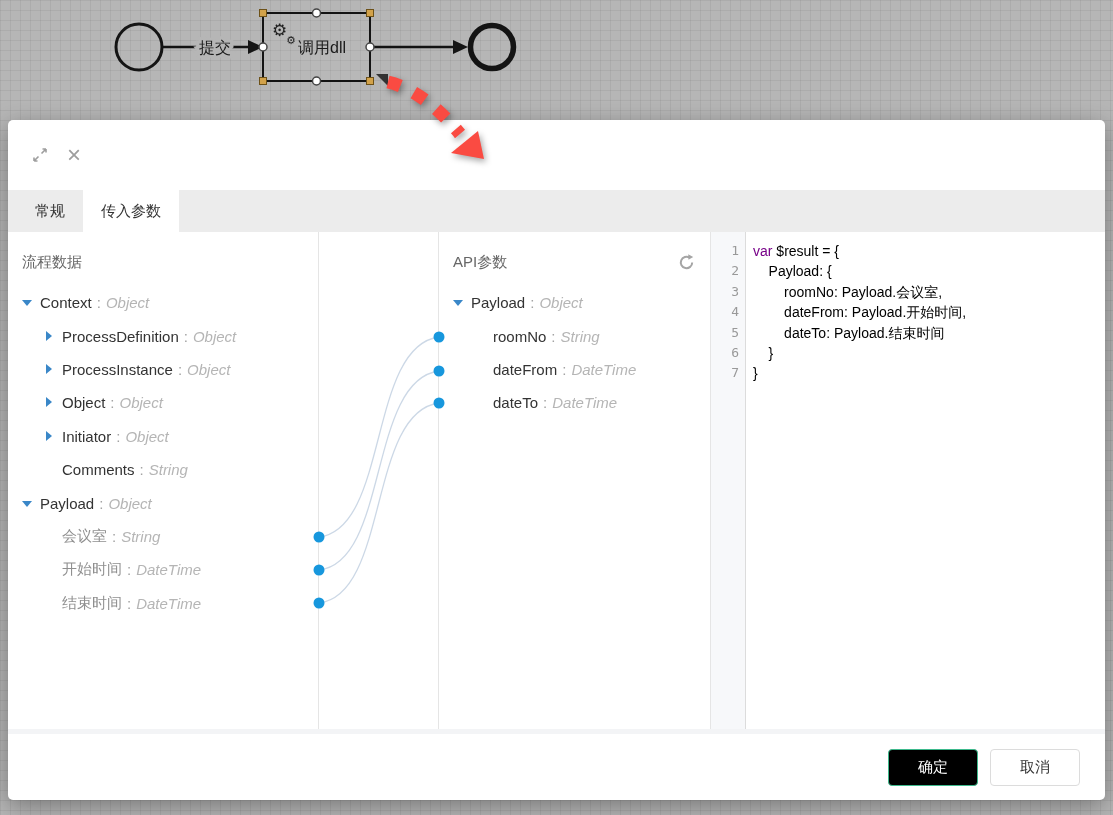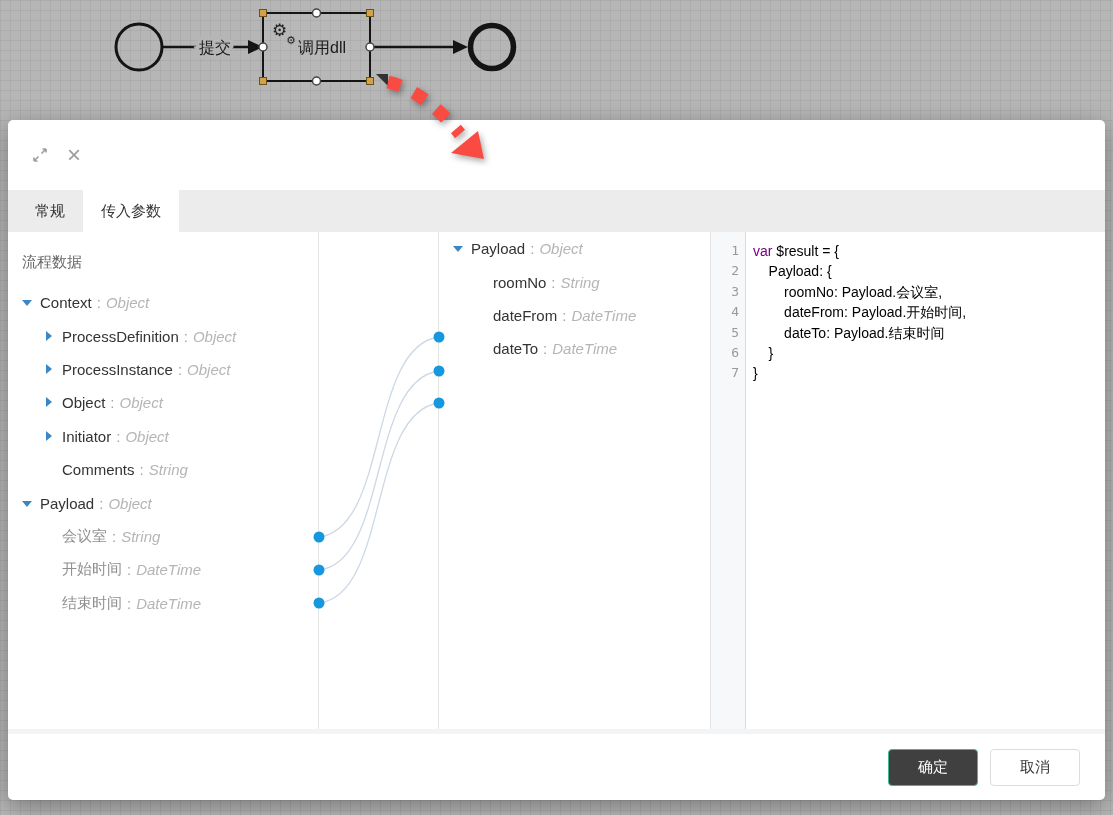--- a/index.html
+++ b/index.html
@@ -65,21 +65,21 @@
   .ln { height:20.4px; line-height:20.4px; text-align:right; padding-right:6px;
     font-size:13px; color:#999; }
   .cl { height:20.4px; line-height:20.4px; font-size:14px; color:#000; white-space:pre; }
   .kw { color:#708; }
   
   .footer-divider { height:5px; background:#f3f4f6; }
   .footer { height:66px; display:flex; align-items:center; justify-content:flex-end;
     gap:12px; padding-right:25px; }
   .btn { min-width:90px; height:37px; border-radius:4px; font-size:15px;
     display:flex; align-items:center; justify-content:center; cursor:pointer; }
-  .btn-ok { background:#404040; color:#fff; border:1px solid #3db98c; }
+  .btn-ok { background:#000000; color:#fff; border:1px solid #3db98c; }
   .btn-cancel { background:#fff; color:#333; border:1px solid #dcdcdc; }
 </style>
 </head>
 <body>
 
 <svg class="diagram-svg" width="1113" height="120">
   <circle cx="139" cy="47" r="23" fill="none" stroke="#141414" stroke-width="3"></circle>
   <line x1="162" y1="47" x2="249" y2="47" stroke="#141414" stroke-width="2.5"></line>
   <polygon points="248,40 263,47 248,54" fill="#141414"></polygon>
   <text x="215" y="53" text-anchor="middle" font-size="16" fill="#1a1a1a" stroke="#b6b6b6" stroke-width="6" paint-order="stroke">提交</text>
@@ -193,20 +193,28 @@
         <span class="noexp lvl1"></span>
         <span class="muted">结束时间</span>
         <span class="colon">:</span>
         <span class="type">DateTime</span>
       </div>
     </div>
 
     <div class="col map-area"></div>
 
     <div class="col mid-panel">
+      <div class="panel-header">
+        <span>API参数</span>
+        <span class="spacer"></span>
+        <svg width="19" height="19" viewBox="0 0 19 19">
+          <path d="M15.2 9.5 A5.7 5.7 0 1 1 12.6 4.7" fill="none" stroke="#a5a5a5" stroke-width="2"></path>
+          <polygon points="11.2,1.2 16.2,4.1 11.5,6.8" fill="#a5a5a5"></polygon>
+        </svg>
+      </div>
 
       <div class="row">
         <span class="exp exp-down"></span>
         <span>Payload</span>
         <span class="colon">:</span>
         <span class="type">Object</span>
       </div>
       <div class="row">
         <span class="noexp lvl1"></span>
         <span>roomNo</span>

